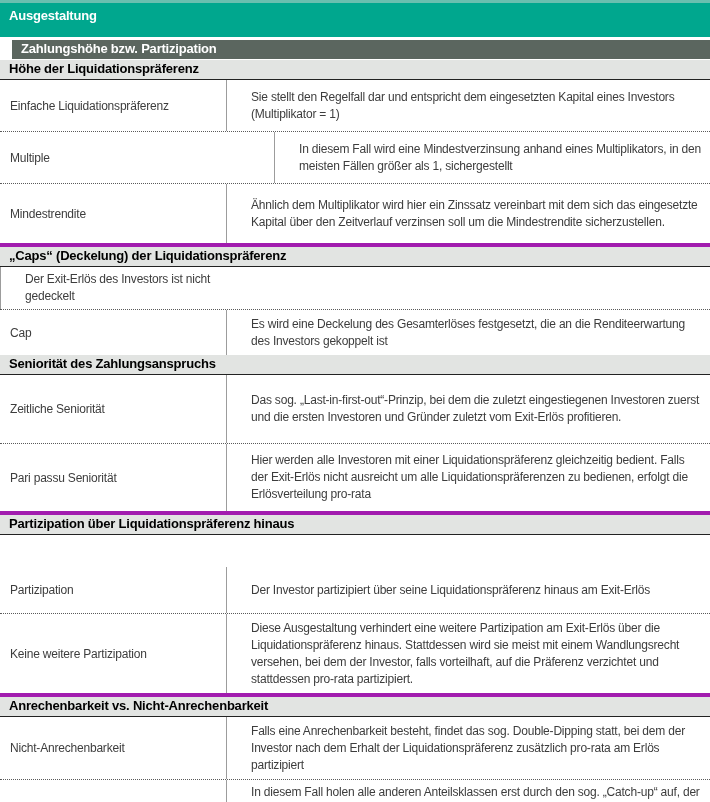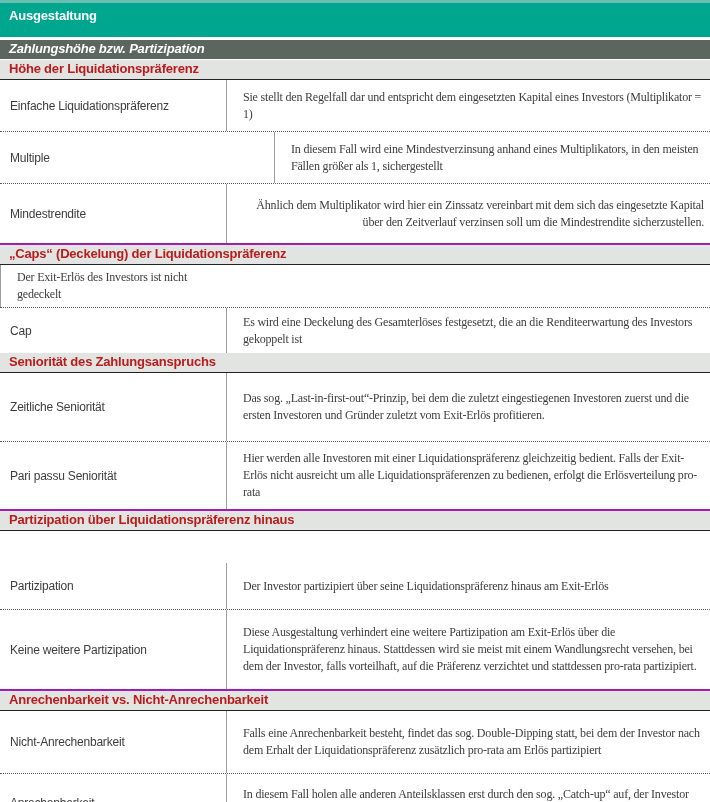--- a/index.html
+++ b/index.html
@@ -30,38 +30,37 @@
     font-size: 13px;
     padding: 5px 0 0 9px;
   }
   
   .section-bar {
     background: #5b665f;
     color: #ffffff;
     font-weight: bold;
     font-size: 13px;
     padding: 2px 9px 3px 9px;
-    margin: 3px 0 1px 0;
+    margin: 3px 0 1px 12px;
     min-height: 14px;
     line-height: 14px;
-    font-style: italic;
   }
   
   .sub-header {
     background: #e2e4e2;
-    color: #b91c1c;
+    color: #000000;
     font-weight: bold;
     font-size: 13px;
     padding: 2px 9px 3px 9px;
     border-bottom: 1px solid #222222;
     min-height: 14px;
     line-height: 14px;
   }
   .sub-header.after-row {
-    border-top: 2px solid #a21caf;
+    border-top: 4px solid #a21caf;
   }
   
   .data-row {
     display: grid;
     grid-template-columns: 226px 1fr;
     box-sizing: border-box;
   }
   .data-row.dotted-top {
     border-top: 1px dotted #5a5a5a;
   }
@@ -71,44 +70,43 @@
   .term-cell {
     display: flex;
     align-items: center;
     padding: 4px 6px 4px 10px;
     line-height: 16px;
   }
   .desc-cell {
     border-left: 1px solid #9c9c9c;
     display: flex;
     align-items: center;
-    padding: 4px 6px 4px 16px;
+    padding: 4px 6px 4px 24px;
     line-height: 17px;
-    font-family: Liberation Serif, serif;
   }
 </style>
 </head>
 <body>
 
 <div class="table-wrap">
   <div class="main-header">
     <div class="hcell">Ausgestaltung</div>
   </div>
   <div id="table-body">
       <div class="section-bar">Zahlungshöhe bzw. Partizipation</div>
       <div class="sub-header">Höhe der Liquidationspräferenz</div>
       <div class="data-row" style="min-height: 51px;">
         <div class="term-cell">Einfache Liquidationspräferenz</div>
         <div class="desc-cell">Sie stellt den Regelfall dar und entspricht dem eingesetzten Kapital eines Investors (Multiplikator = 1)</div>
       </div>
       <div class="data-row dotted-top" style="min-height: 52px; gap: 48px;">
         <div class="term-cell">Multiple</div>
         <div class="desc-cell">In diesem Fall wird eine Mindestverzinsung anhand eines Multiplikators, in den meisten Fällen größer als 1, sichergestellt</div>
       </div>
-      <div class="data-row dotted-top" style="min-height: 60px; text-align: right;">
+      <div class="data-row dotted-top" style="min-height: 60px;">
         <div class="term-cell">Mindestrendite</div>
         <div class="desc-cell">Ähnlich dem Multiplikator wird hier ein Zinssatz vereinbart mit dem sich das eingesetzte Kapital über den Zeitverlauf verzinsen soll um die Mindestrendite sicherzustellen.</div>
       </div>
       <div class="sub-header after-row">„Caps“ (Deckelung) der Liquidationspräferenz</div>
       <div class="data-row" style="min-height: 26px;">
         <div class="desc-cell">Der Exit-Erlös des Investors ist nicht gedeckelt</div>
       </div>
       <div class="data-row dotted-top" style="min-height: 46px;">
         <div class="term-cell">Cap</div>
         <div class="desc-cell">Es wird eine Deckelung des Gesamterlöses festgesetzt, die an die Renditeerwartung des Investors gekoppelt ist</div>

